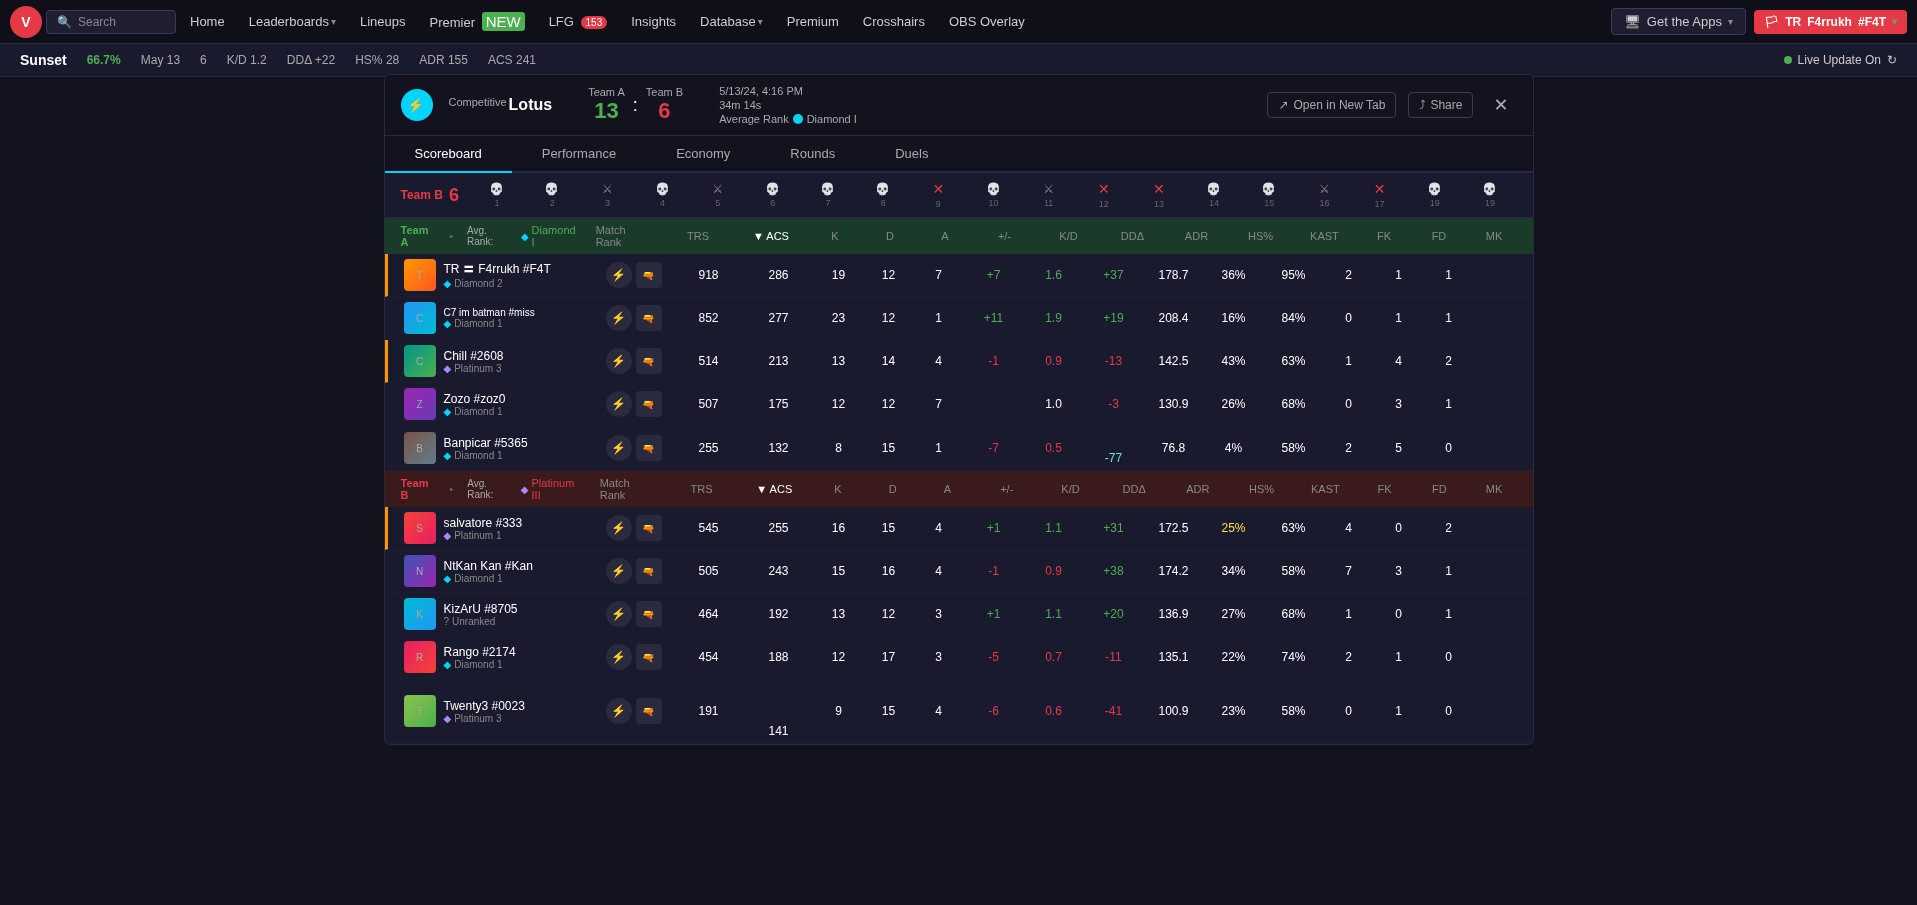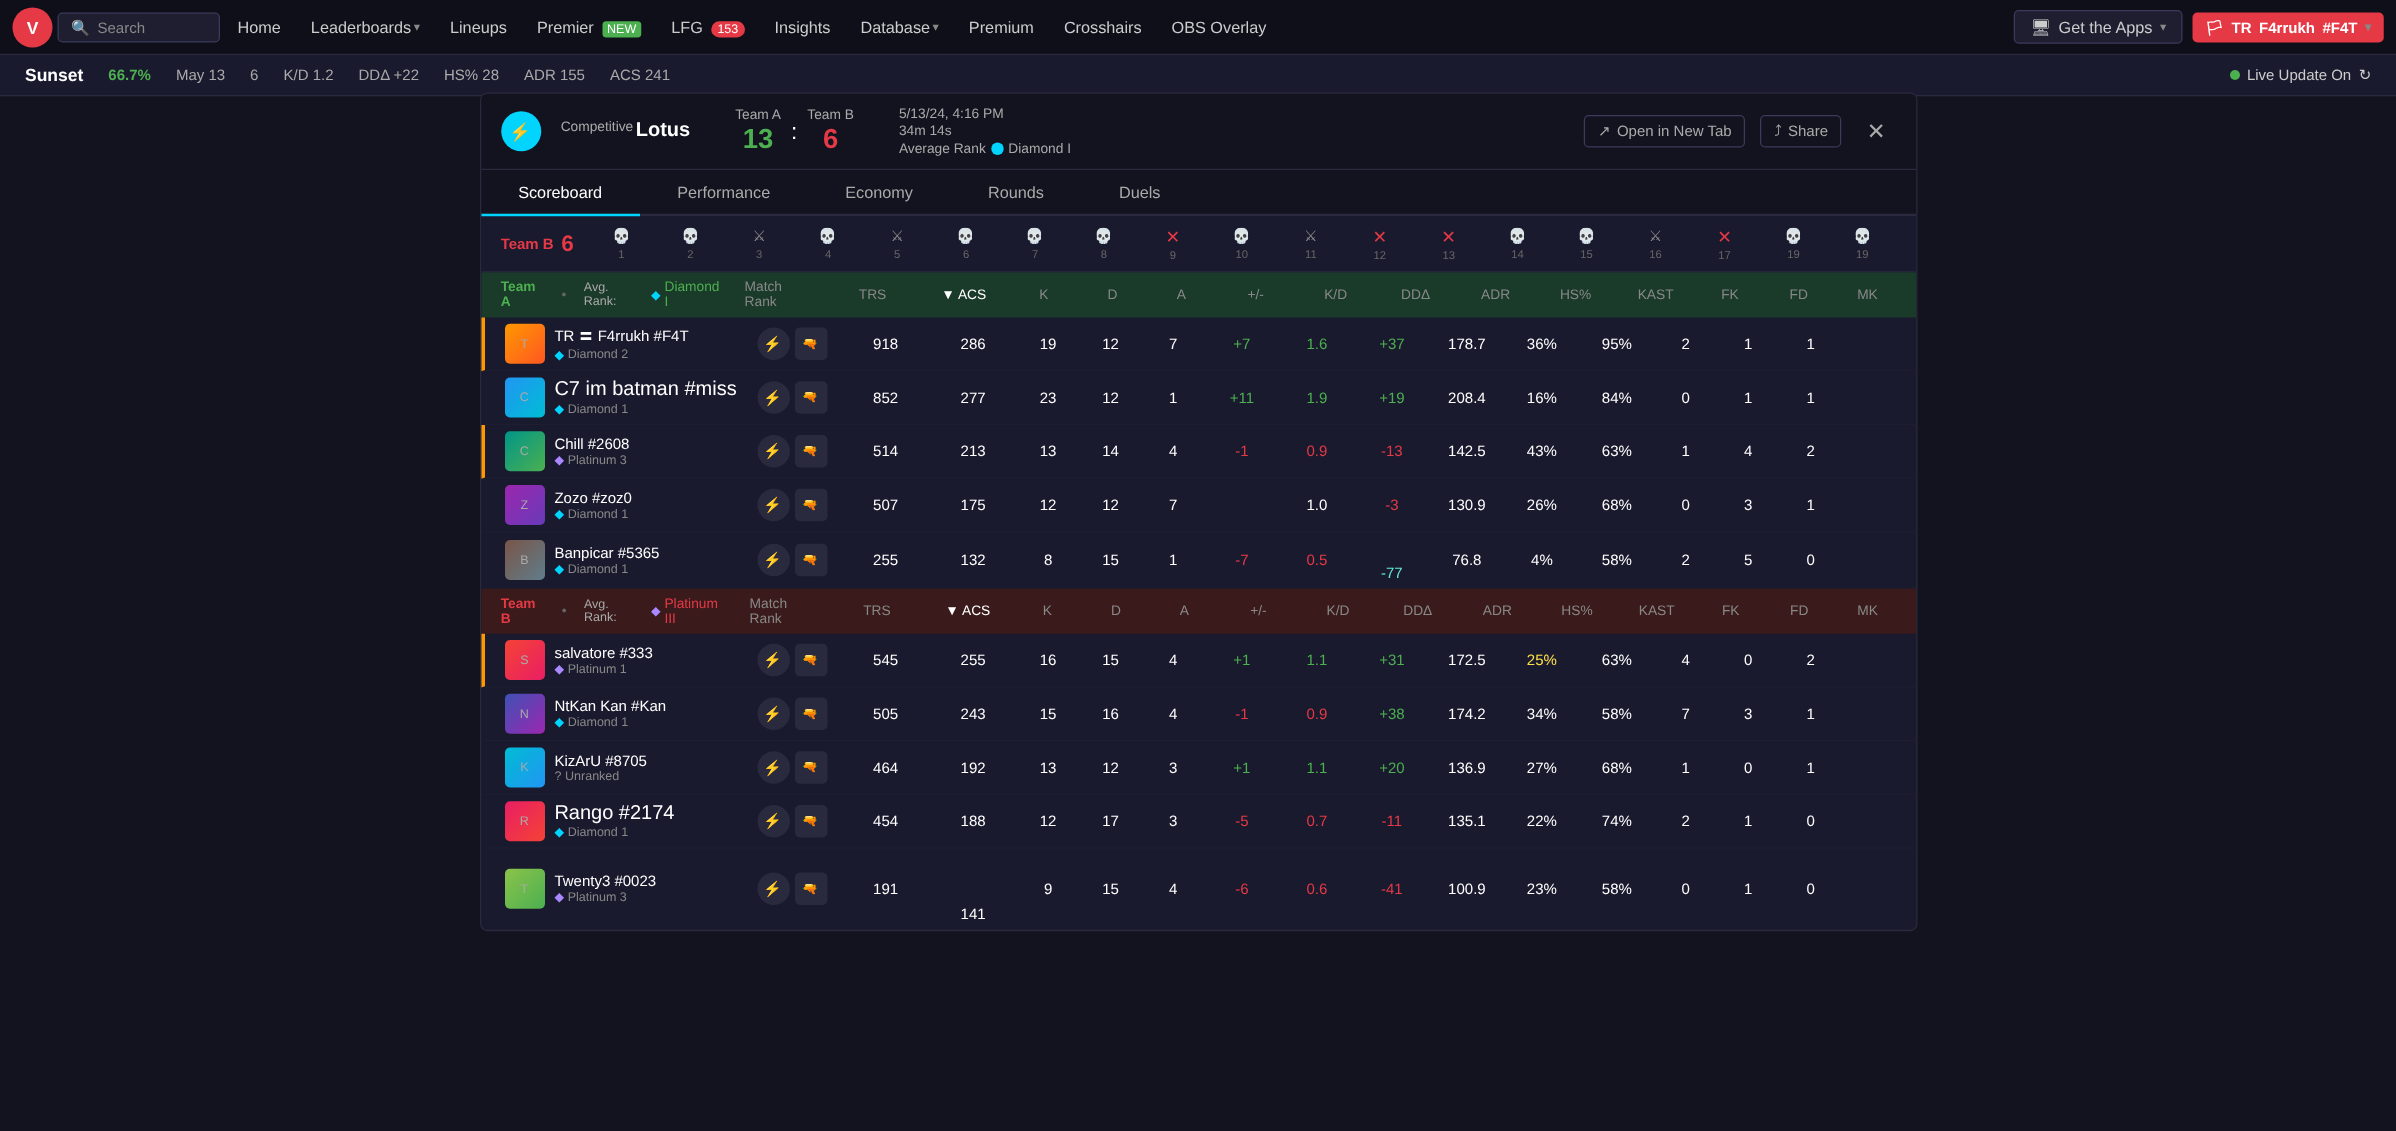--- a/index.html
+++ b/index.html
@@ -8,21 +8,21 @@
     
     .navbar {
       display: flex; align-items: center; background: #0f0f1a; height: 44px;
       padding: 0 10px; gap: 4px; border-bottom: 1px solid #2a2a3e; position: relative; z-index: 100;
     }
     .nav-logo { width: 32px; height: 32px; background: #e63946; border-radius: 50%; display: flex; align-items: center; justify-content: center; font-weight: bold; font-size: 14px; flex-shrink: 0; }
     .nav-search { display: flex; align-items: center; background: #1e1e30; border: 1px solid #3a3a5c; border-radius: 4px; padding: 4px 10px; gap: 6px; width: 130px; cursor: pointer; }
     .nav-search span { color: #888; font-size: 12px; }
     .nav-item { padding: 6px 10px; color: #ccc; cursor: pointer; border-radius: 4px; white-space: nowrap; font-size: 13px; }
     .nav-badge { background: #e63946; color: #fff; border-radius: 10px; padding: 1px 5px; font-size: 10px; margin-left: 3px; }
-    .nav-badge-new { background: #4caf50; color: #fff; border-radius: 3px; padding: 1px 4px; font-size: 10px; margin-left: 3px; }
+    .nav-badge-new { background: #4caf50; color: #fff; border-radius: 3px; padding: 1px 4px; font-size: 15px; margin-left: 3px; }
     .nav-right { margin-left: auto; display: flex; align-items: center; gap: 8px; }
     .get-apps-btn { display: flex; align-items: center; gap: 6px; background: #1e1e30; border: 1px solid #3a3a5c; border-radius: 4px; padding: 5px 12px; cursor: pointer; color: #ccc; font-size: 13px; }
     .user-btn { display: flex; align-items: center; gap: 6px; background: #e63946; border-radius: 4px; padding: 5px 10px; cursor: pointer; font-size: 12px; font-weight: bold; }
     .live-update { display: flex; align-items: center; gap: 6px; font-size: 12px; color: #ccc; }
     .live-dot { width: 8px; height: 8px; background: #4caf50; border-radius: 50%; }
     .chevron { font-size: 10px; color: #888; }
     
     
     .main { background: #13131f; min-height: calc(905px - 44px); position: relative; }
     
@@ -343,21 +343,21 @@
             <div style="width: 60px; text-align: center; color: rgb(255, 255, 255); flex-shrink: 0;">36%</div>
             <div style="width: 60px; text-align: center; color: rgb(255, 255, 255); flex-shrink: 0;">95%</div>
             <div style="width: 50px; text-align: center; color: rgb(255, 255, 255); flex-shrink: 0;">2</div>
             <div style="width: 50px; text-align: center; color: rgb(255, 255, 255); flex-shrink: 0;">1</div>
             <div style="width: 50px; text-align: center; color: rgb(255, 255, 255); flex-shrink: 0;">1</div>
           </div>
           <div style="display: flex; align-items: center; padding: 5px 16px; border-bottom: 1px solid rgb(30, 30, 48); font-size: 12px; gap: 0px; border-left: 3px solid transparent;">
             <div style="display: flex; align-items: center; gap: 8px; width: 190px; flex-shrink: 0;">
               <div class="player-avatar av-blue">C</div>
               <div>
-                <div style="color: rgb(255, 255, 255); font-size: 16px; font-weight: 500;">C7 im batman #miss</div>
+                <div style="color: rgb(255, 255, 255); font-size: 10px; font-weight: 500;">C7 im batman #miss</div>
                 <div style="color: rgb(136, 136, 136); font-size: 10px; display: flex; align-items: center; gap: 3px;"><span style="color: rgb(0, 212, 255);">◆</span> Diamond 1</div>
               </div>
             </div>
             <div style="width: 80px; display: flex; align-items: center; justify-content: center; gap: 4px; flex-shrink: 0;">
               <div style="width: 26px; height: 26px; border-radius: 50%; background: rgb(42, 42, 62); display: flex; align-items: center; justify-content: center; font-size: 12px;">⚡</div>
               <div style="width: 26px; height: 26px; border-radius: 4px; background: rgb(42, 42, 62); display: flex; align-items: center; justify-content: center; font-size: 10px;">🔫</div>
             </div>
             <div style="width: 70px; text-align: center; color: rgb(255, 255, 255); flex-shrink: 0;">852</div>
             <div style="width: 70px; text-align: center; color: rgb(255, 255, 255); flex-shrink: 0;">277</div>
             <div style="width: 50px; text-align: center; color: rgb(255, 255, 255); flex-shrink: 0;">23</div>
@@ -562,21 +562,21 @@
             <div style="width: 60px; text-align: center; color: rgb(255, 255, 255); flex-shrink: 0;">27%</div>
             <div style="width: 60px; text-align: center; color: rgb(255, 255, 255); flex-shrink: 0;">68%</div>
             <div style="width: 50px; text-align: center; color: rgb(255, 255, 255); flex-shrink: 0;">1</div>
             <div style="width: 50px; text-align: center; color: rgb(255, 255, 255); flex-shrink: 0;">0</div>
             <div style="width: 50px; text-align: center; color: rgb(255, 255, 255); flex-shrink: 0;">1</div>
           </div>
           <div style="display: flex; align-items: center; padding: 5px 16px; border-bottom: 1px solid rgb(30, 30, 48); font-size: 12px; gap: 0px; border-left: 3px solid transparent;">
             <div style="display: flex; align-items: center; gap: 8px; width: 190px; flex-shrink: 0;">
               <div class="player-avatar av-pink">R</div>
               <div>
-                <div style="color: rgb(255, 255, 255); font-size: 16px; font-weight: 500;">Rango #2174</div>
+                <div style="color: rgb(255, 255, 255); font-size: 12px; font-weight: 500;">Rango #2174</div>
                 <div style="color: rgb(136, 136, 136); font-size: 10px; display: flex; align-items: center; gap: 3px;"><span style="color: rgb(0, 212, 255);">◆</span> Diamond 1</div>
               </div>
             </div>
             <div style="width: 80px; display: flex; align-items: center; justify-content: center; gap: 4px; flex-shrink: 0;">
               <div style="width: 26px; height: 26px; border-radius: 50%; background: rgb(42, 42, 62); display: flex; align-items: center; justify-content: center; font-size: 12px;">⚡</div>
               <div style="width: 26px; height: 26px; border-radius: 4px; background: rgb(42, 42, 62); display: flex; align-items: center; justify-content: center; font-size: 10px;">🔫</div>
             </div>
             <div style="width: 70px; text-align: center; color: rgb(255, 255, 255); flex-shrink: 0;">454</div>
             <div style="width: 70px; text-align: center; color: rgb(255, 255, 255); flex-shrink: 0;">188</div>
             <div style="width: 50px; text-align: center; color: rgb(255, 255, 255); flex-shrink: 0;">12</div>

